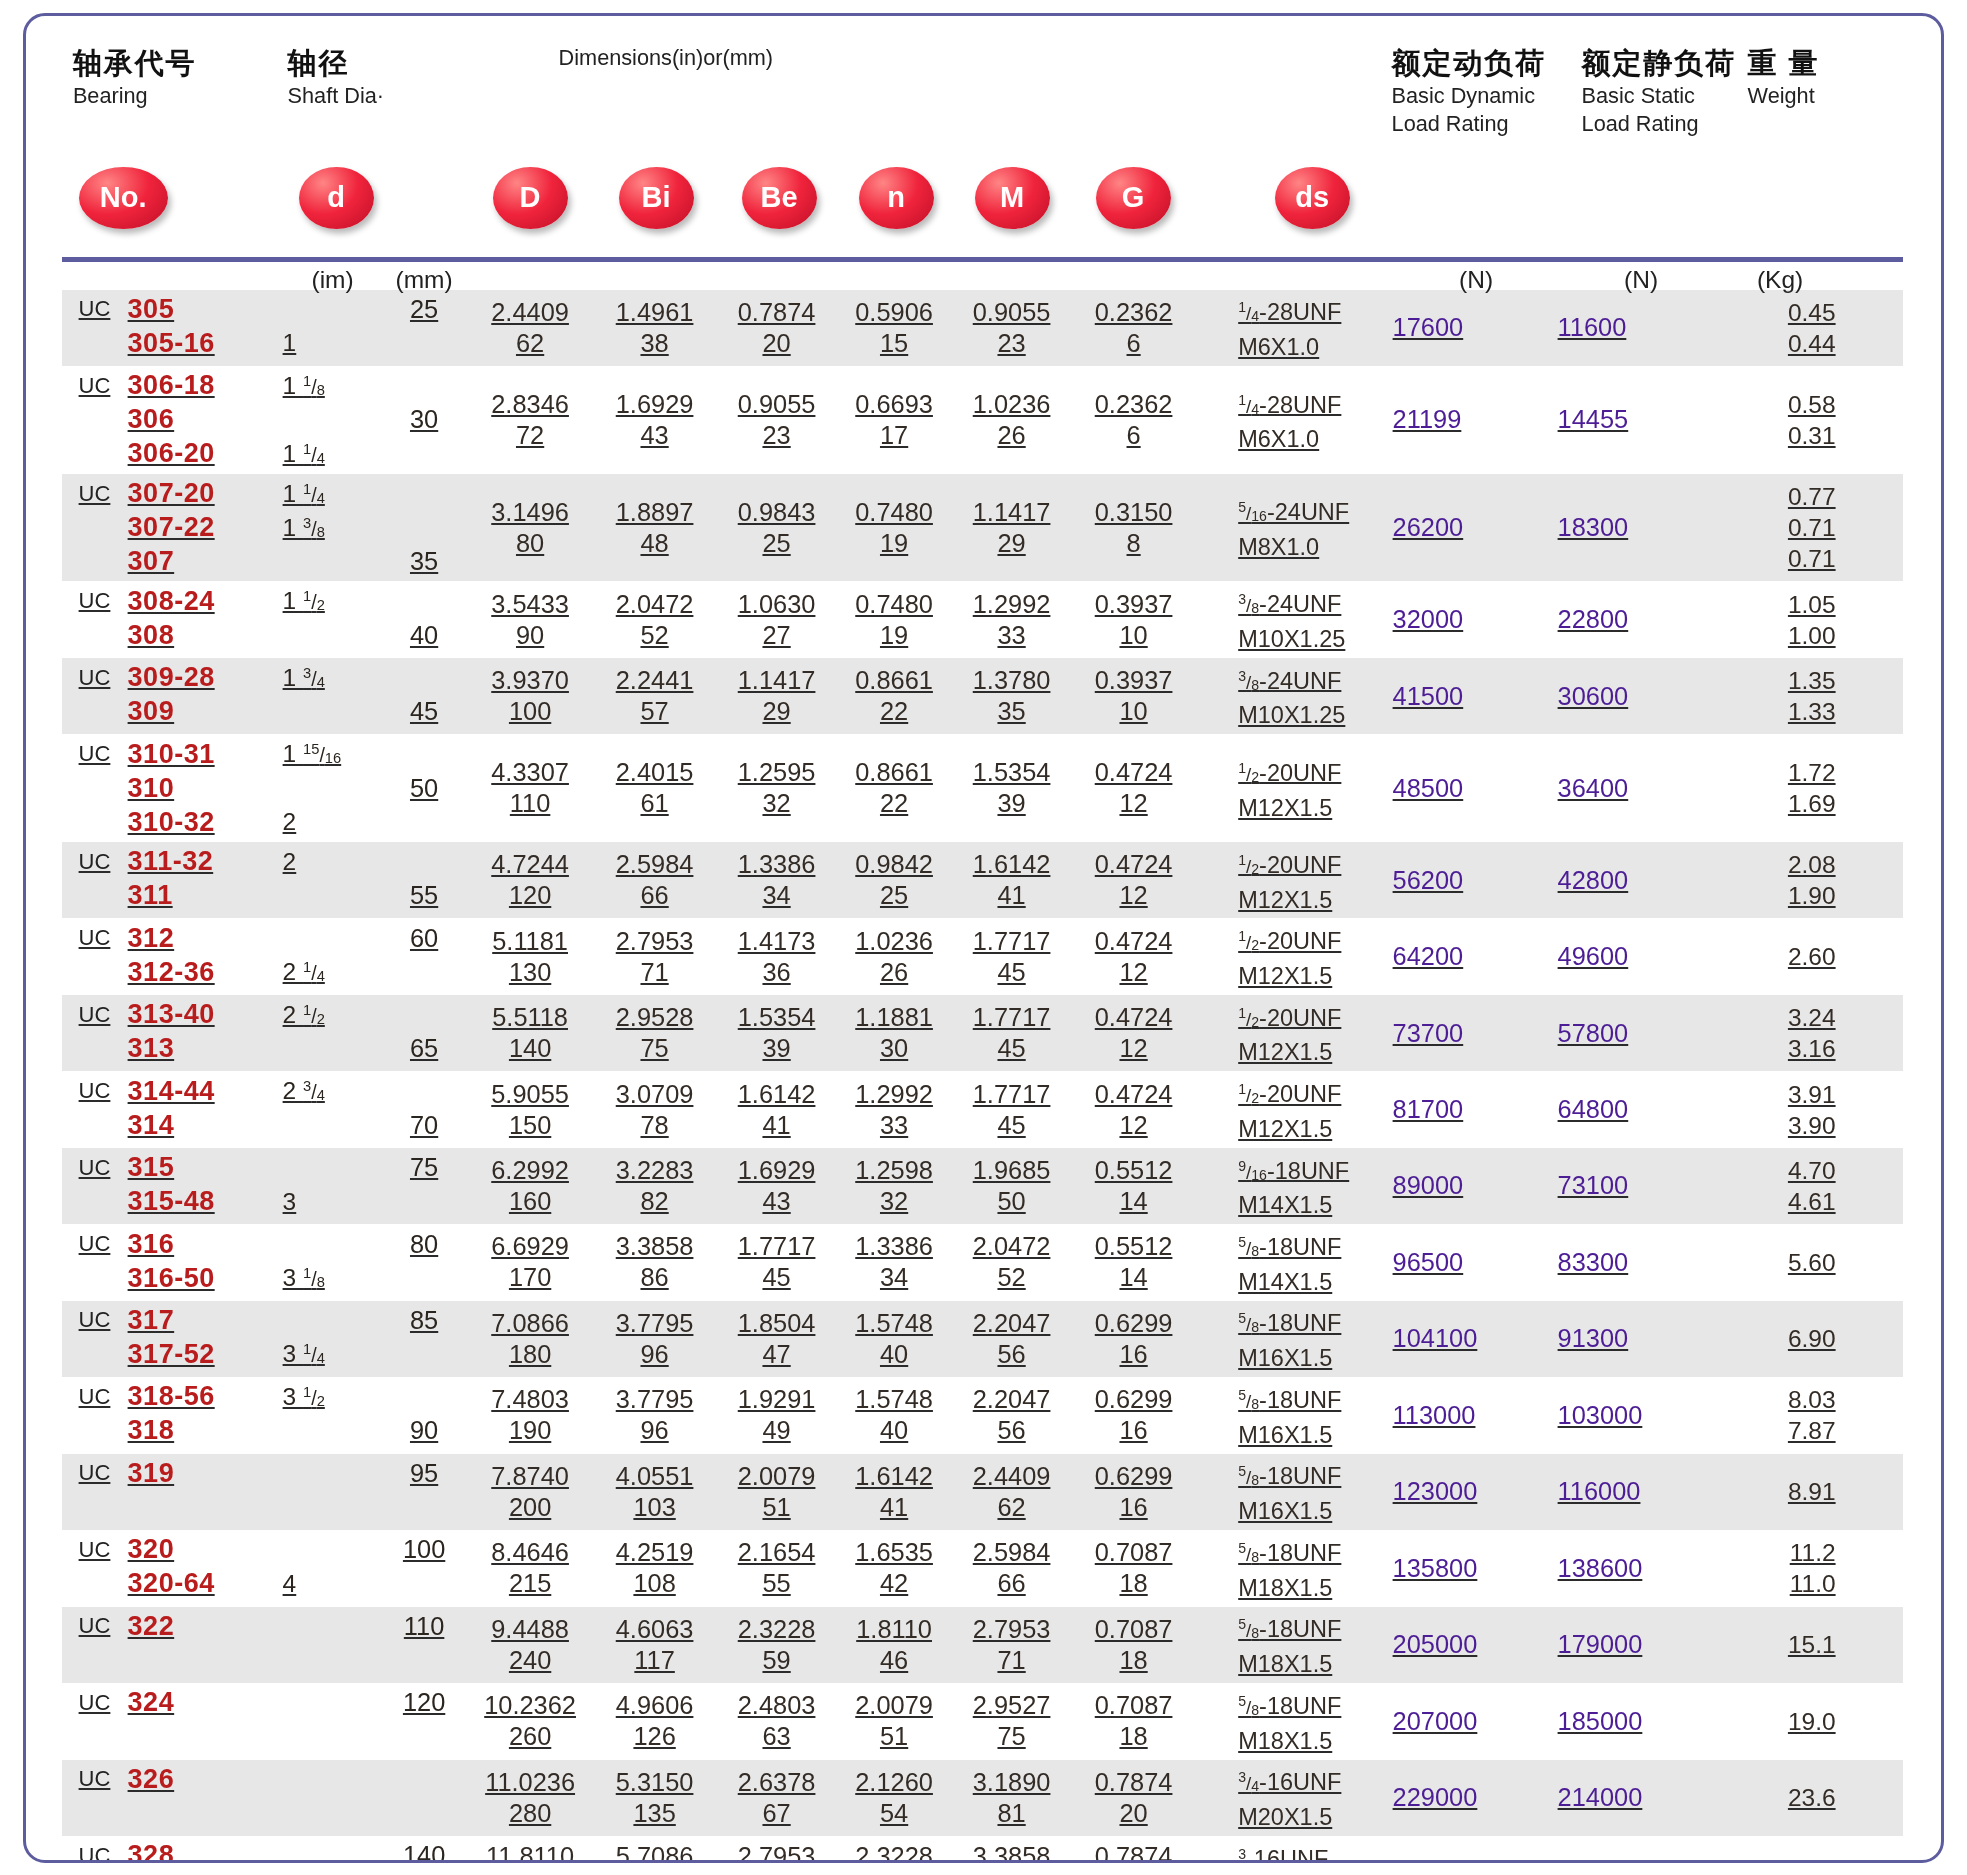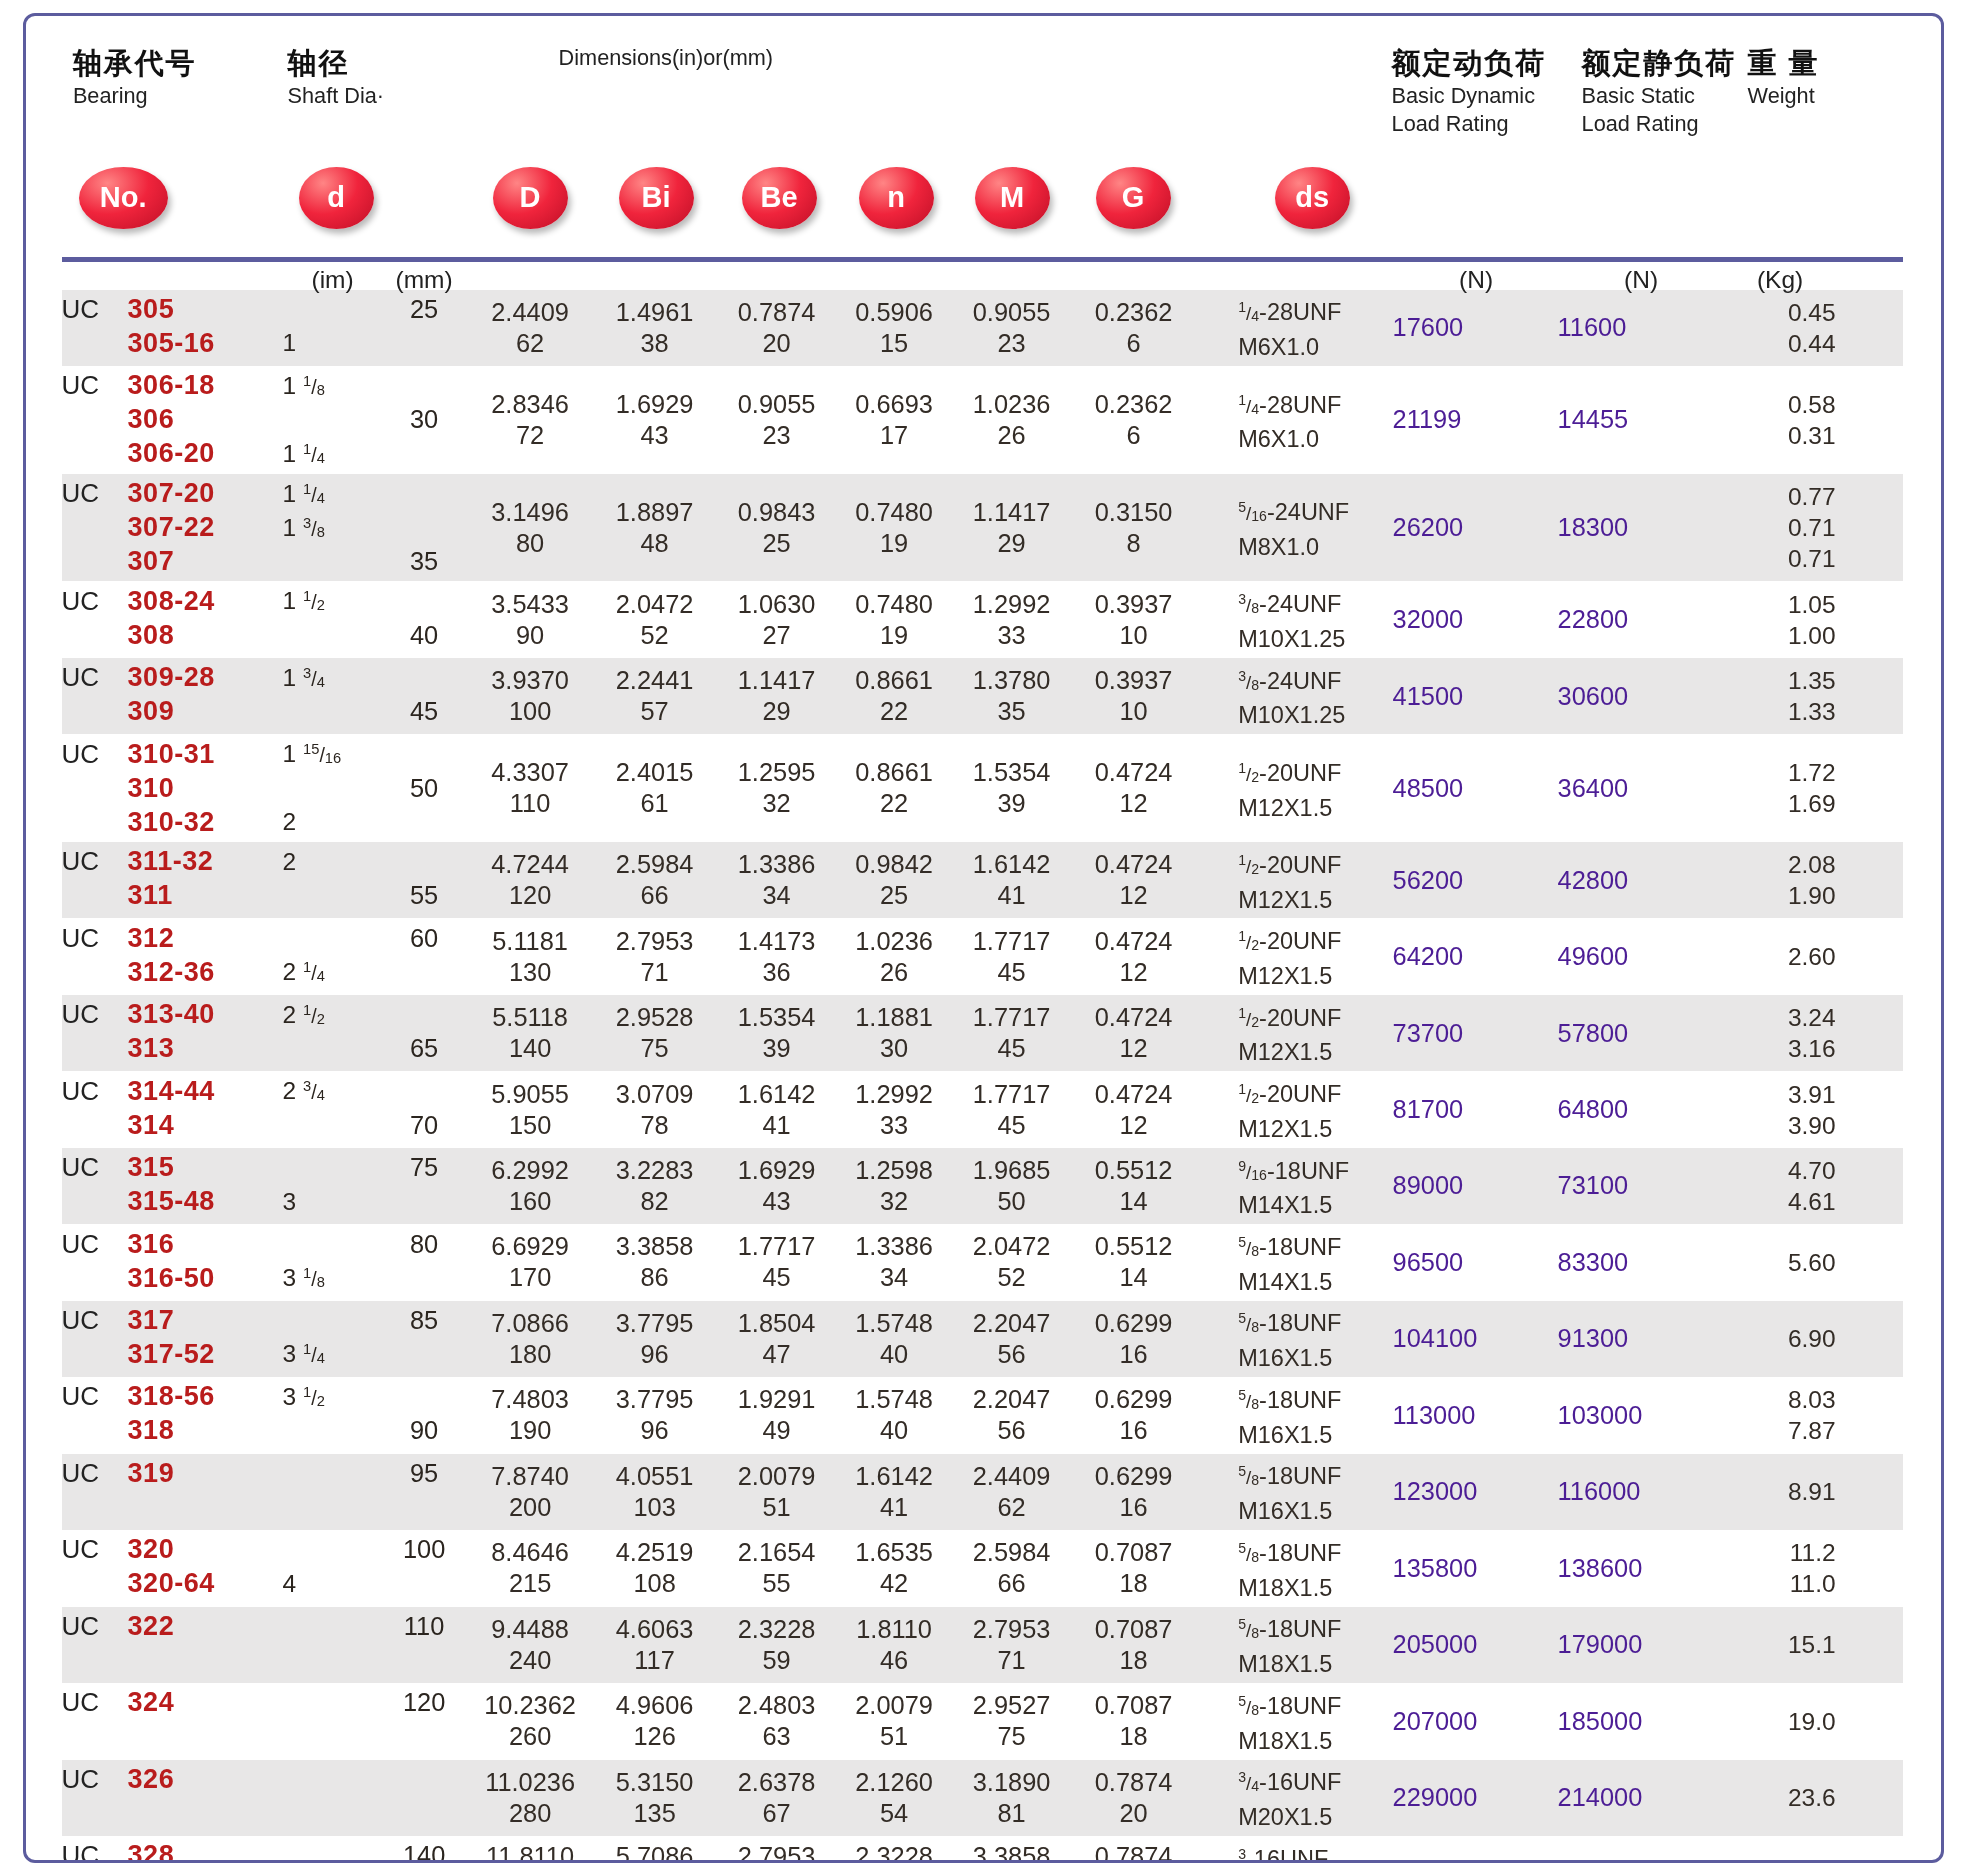--- a/index.html
+++ b/index.html
@@ -1,20 +1,20 @@
 <!DOCTYPE html>
 <html style="font-size:15px"><head>
 <meta charset="utf-8">
 <style>
   * { margin:0; padding:0; box-sizing:border-box; }
   html,body { background:#ffffff; }
   body { font-family:"Liberation Sans","DejaVu Sans",sans-serif; color:#2b2b2b; }
   .sheet { position:relative; width:1967px; height:1876px; background:#ffffff; overflow:hidden; }
   .frame { position:absolute; left:22.6px; top:13px; right:22.6px; bottom:13px;
-           border:3.8px solid #5c5c9e; border-radius:12px; background:#ffffff; overflow:hidden; }
+           border:3.8px solid #5c5c9e; border-radius:22px; background:#ffffff; overflow:hidden;text-decoration:underline; }
   .content { position:relative; padding:13px 38px 0 36px; }
 
   
   .hdr { position:relative; height:134px; }
   .hblock { position:absolute; top:15px; }
   .h-zh { font-size:29px; font-weight:700; letter-spacing:1.9px; color:#111; line-height:38px; }
   .h-en { font-size:21.7px; color:#222; line-height:28px; }
 
   
   .badges { position:relative; height:81px; }
@@ -31,21 +31,21 @@
   .units { position:relative; height:28px; font-size:24.5px; color:#222; }
   .units span { position:absolute; top:4.7px; text-align:center; }
 
   
   .row { display:grid;
          grid-template-columns:405px 127px 122px 122px 113px 122px 122px 38px 160px 165px 165px 113px;
          align-items:center; padding:2.8px 0; }
   .row.shade { background:#e8e7e7; }
   .idb { align-self:start; display:flex; flex-direction:column; }
   .line { display:grid; grid-template-columns:66px 155px 99px 85px; height:34px; align-items:center; }
-  .uc { font-size:26px; color:#222; }
+  .uc { font-size:22px; color:#222; padding-left:17px; }
   .code { font-size:27px; font-weight:700; color:#b91c1c; letter-spacing:0.5px; }
   .imv { font-size:24.5px; color:#2b251f; }
   .mmv { font-size:25.4px; color:#2b251f; text-align:center; }
   .dim { text-align:center; font-size:25.4px; color:#332c26; line-height:31px; }
   .ds  { font-size:23.5px; color:#332c26; line-height:31px; padding-left:5.6px; }
   .load { text-align:left; font-size:25.4px; color:#4c1d95; }
   .wt  { text-align:right; font-size:24.5px; color:#332c26; line-height:31px; }
   .fr sup { font-size:.60em; vertical-align:.55em; }
   .fr sub { font-size:.60em; vertical-align:-.08em; }
   .fr .sl { font-size:.8em; }

